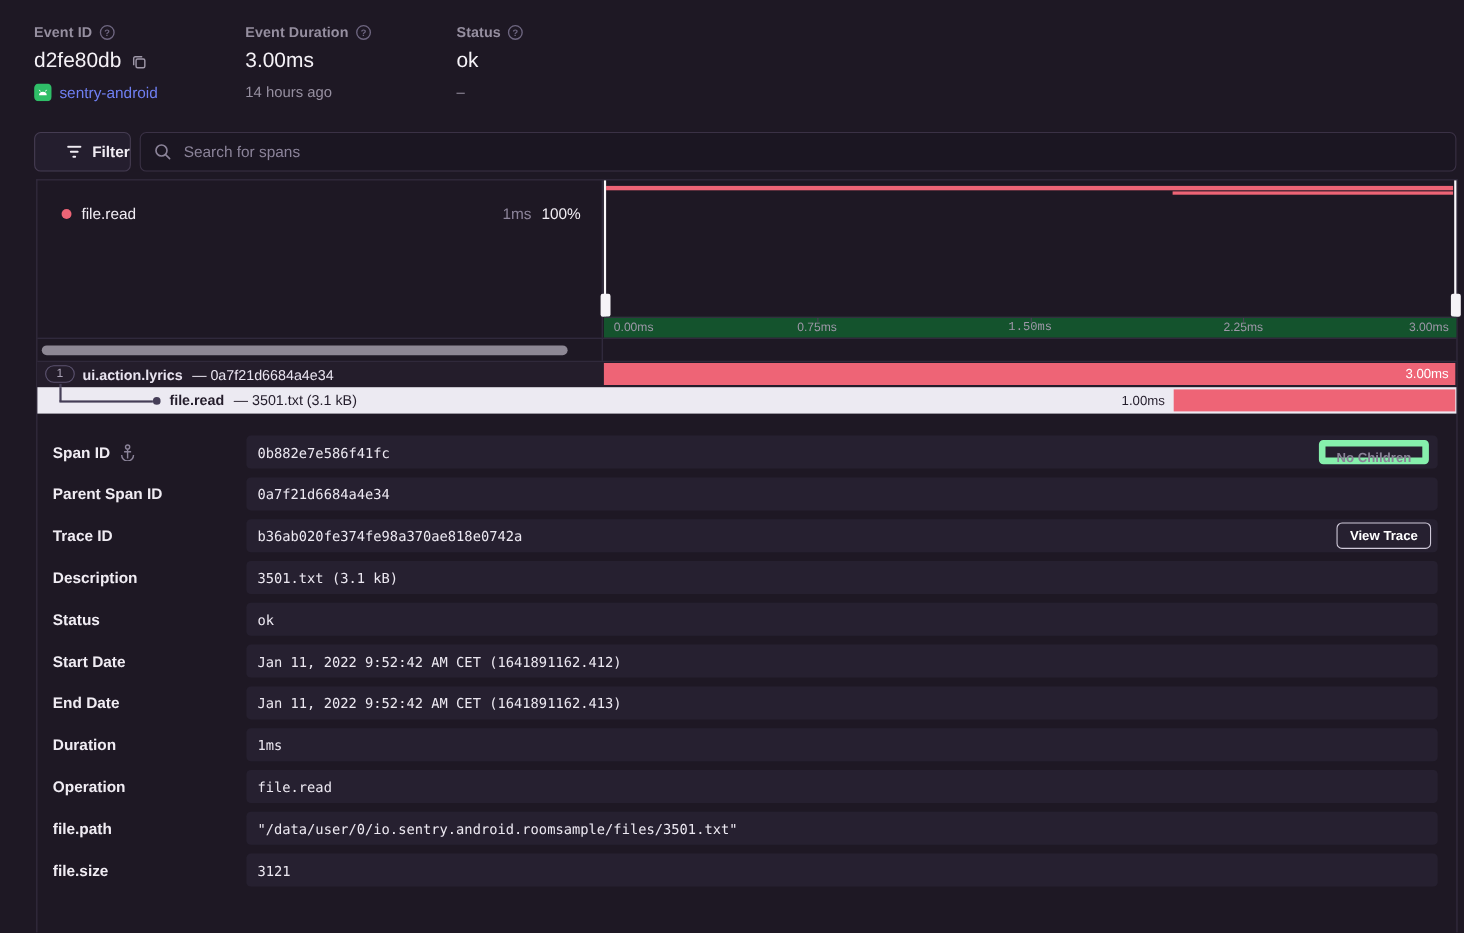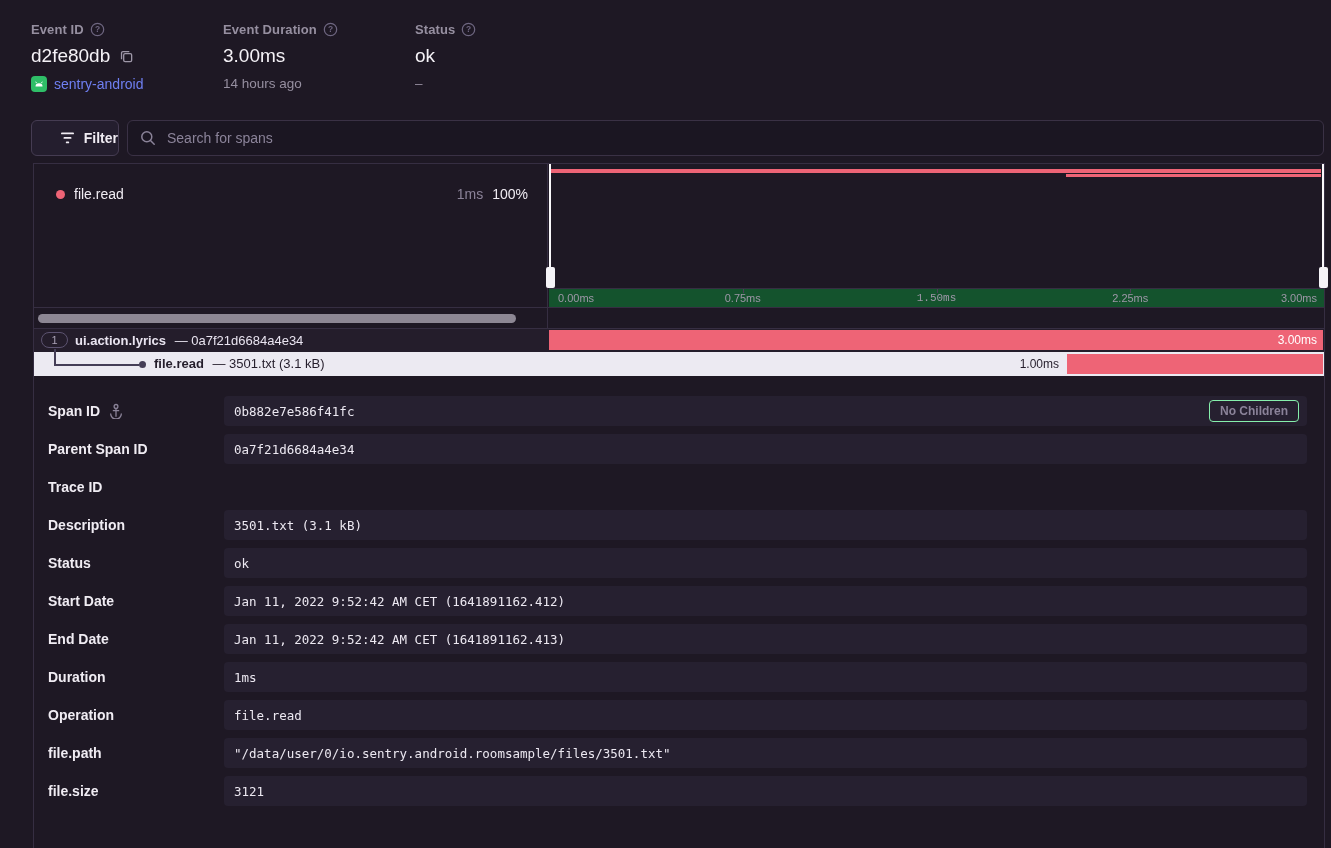--- a/index.html
+++ b/index.html
@@ -92,21 +92,21 @@
 
   
   .details { position:absolute; left:0; top:212px; width:100%; padding-top:20px; }
   .detail-row { display:flex; align-items:center; height:30px; margin:0 17px 8px 14px; }
   .detail-label { width:176px; flex:none; font-size:14px; font-weight:bold; color:#f0ecf3;
                   display:flex; align-items:flex-start; gap:8px; }
   .detail-value { flex:1; position:relative; height:30px; background:#262030; border-radius:4px;
                   display:flex; align-items:center; padding:0 10px; }
   .mono { font-family:"DejaVu Sans Mono", monospace; font-size:12.5px; color:#ece8f1; white-space:nowrap; }
   .badge { position:absolute; right:8px; top:4px; height:22px; line-height:20px; padding:0 10px;
-           border:1px solid #86efac; border-radius:4px; color:#8b8399; font-size:12px; font-weight:bold; }
+           border:6px solid #86efac; border-radius:4px; color:#8b8399; font-size:12px; font-weight:bold; }
   .vt-btn { position:absolute; right:6px; top:3px; height:24px; padding:0 11px; background:transparent;
             border:1px solid #cfc9d9; border-radius:5px; color:#ffffff; font-size:12px; font-weight:bold;
             font-family:"Liberation Sans",sans-serif; cursor:pointer; }
 </style>
 </head>
 <body>
 
 <div class="page">
 
   <div class="hcol c1">
@@ -268,20 +268,24 @@
             <span>Parent Span ID</span>
           </div>
           <div class="detail-value">
             <span class="mono">0a7f21d6684a4e34</span>
           </div>
         </div>
         <div class="detail-row">
           <div class="detail-label">
             <span>Trace ID</span>
           </div>
+          <div class="detail-value">
+            <span class="mono">b36ab020fe374fe98a370ae818e0742a</span>
+            <button class="vt-btn">View Trace</button>
+          </div>
         </div>
         <div class="detail-row">
           <div class="detail-label">
             <span>Description</span>
           </div>
           <div class="detail-value">
             <span class="mono">3501.txt (3.1 kB)</span>
           </div>
         </div>
         <div class="detail-row">

